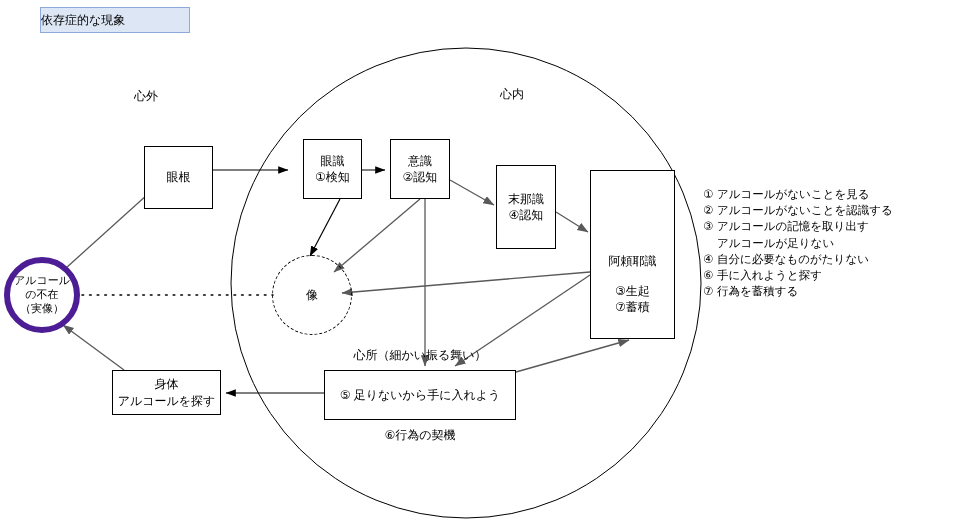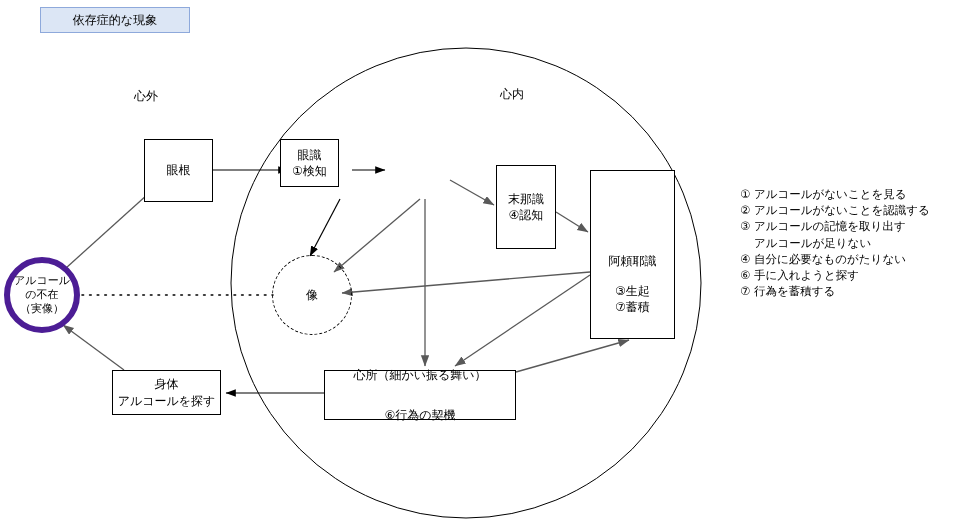--- a/index.html
+++ b/index.html
@@ -3,39 +3,39 @@
 <meta charset="utf-8">
 <style>
   html,body{margin:0;padding:0;background:#ffffff;}
   body{width:961px;height:522px;position:relative;overflow:hidden;
        font-family:"Liberation Sans","DejaVu Sans",sans-serif;color:#000;}
   #canvas{position:absolute;left:0;top:0;width:961px;height:522px;}
   svg.layer{position:absolute;left:0;top:0;width:961px;height:522px;pointer-events:none;}
 
   .title-box{position:absolute;left:40px;top:7px;width:150px;height:26px;
     background:#dce6f5;border:1px solid #8ea9db;box-sizing:border-box;
-    display:flex;align-items:center;justify-content:center;font-size:12px;}
+    display:flex;align-items:center;justify-content:flex-start;font-size:12px;}
 
   .node{position:absolute;box-sizing:border-box;border:1px solid #000;background:#fff;
     display:flex;flex-direction:column;align-items:center;justify-content:center;
     font-size:12px;line-height:1.35;text-align:center;}
   .node span{display:block;white-space:nowrap;}
 
   .circ{position:absolute;box-sizing:border-box;border:6px solid #4c1d95;border-radius:50%;
     background:#fff;display:flex;flex-direction:column;align-items:center;
     justify-content:center;font-size:11px;line-height:1.25;text-align:center;}
   .circ span{display:block;white-space:nowrap;}
 
   .dashedcirc{position:absolute;box-sizing:border-box;border:1px dashed #000;
     border-radius:50%;display:flex;align-items:center;justify-content:center;
     font-size:12px;}
 
   .region-label{position:absolute;font-size:12px;white-space:nowrap;margin-left:28px;}
 
-  .legend{position:absolute;left:740px;top:186px;font-size:11.5px;line-height:16.2px;}
+  .legend{position:absolute;left:703px;top:186px;font-size:11.5px;line-height:16.2px;}
   .legend .row{white-space:nowrap;}
   .legend .row .mk{display:inline-block;width:14px;}
   .legend .cont{padding-left:14px;white-space:nowrap;}
 </style>
 </head>
 <body>
 
 <div id="canvas">
 
   <div class="title-box">
@@ -85,48 +85,53 @@
 
   <div class="region-label" style="left:106px;top:88px;">心外</div>
   <div class="region-label" style="left:472px;top:86px;">心内</div>
 
   <div class="circ" style="left:4px;top:257px;width:76px;height:76px;">
     <span>アルコール</span>
     <span>の不在</span>
     <span>（実像）</span>
   </div>
 
-  <div class="node" style="left:144px;top:139px;width:69px;height:63px;">
+  <div class="node" style="left:144px;top:146px;width:69px;height:63px;">
     <span>眼根</span>
   </div>
 
-  <div class="node" style="left:280px;top:139px;width:59px;height:48px;">
+  <div class="node" style="left:303px;top:139px;width:59px;height:60px;">
     <span>眼識</span>
     <span>①検知</span>
   </div>
 
+  <div class="node" style="left:390px;top:139px;width:60px;height:60px;">
+    <span>意識</span>
+    <span>②認知</span>
+  </div>
 
   <div class="node" style="left:496px;top:165px;width:60px;height:84px;">
     <span>末那識</span>
     <span>④認知</span>
   </div>
 
   <div class="node" style="left:590px;top:170px;width:85px;height:169px;justify-content:flex-start;padding-top:82px;">
     <span>阿頼耶識</span>
     <span style="height:14px;"></span>
     <span>③生起</span>
     <span>⑦蓄積</span>
   </div>
 
   <div class="dashedcirc" style="left:272px;top:255px;width:80px;height:80px;">
     <span>像</span>
   </div>
 
   <div class="node" style="left:324px;top:370px;width:192px;height:50px;gap:24px;">
     <span>心所（細かい振る舞い）</span>
+    <span>⑤ 足りないから手に入れよう</span>
     <span>⑥行為の契機</span>
   </div>
 
   <div class="node" style="left:112px;top:370px;width:109px;height:45px;">
     <span>身体</span>
     <span>アルコールを探す</span>
   </div>
 
   <div class="legend" id="legend">
       <div class="row"><span class="mk">①</span><span>アルコールがないことを見る</span></div>

